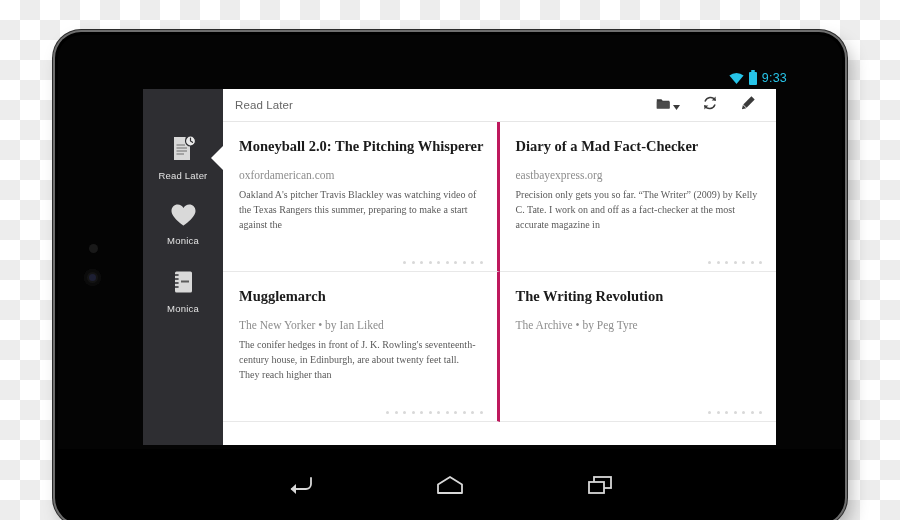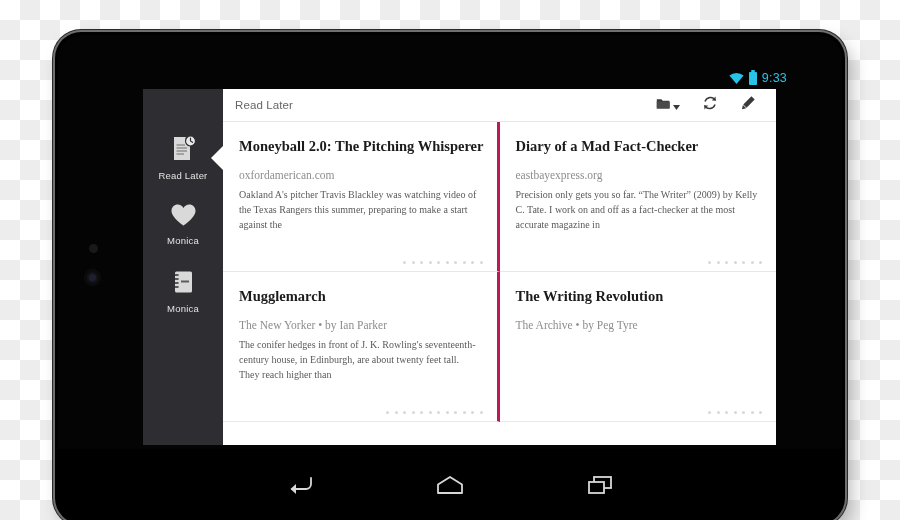--- a/index.html
+++ b/index.html
@@ -269,21 +269,21 @@
                   <i></i>
                   <i></i>
                   <i></i>
                   <i></i>
                   <i></i>
                 </span>
             </div>
 
             <div class="card">
               <p class="c-title">Mugglemarch</p>
-              <p class="c-src">The New Yorker • by Ian Parker</p>
+              <p class="c-src">The New Yorker • by Ian Liked</p>
               <p class="c-exc">The conifer hedges in front of J. K. Rowling's seventeenth-century house, in Edinburgh, are about twenty feet tall. They reach higher than</p>
               <span class="dots">
                   <i></i>
                   <i></i>
                   <i></i>
                   <i></i>
                   <i></i>
                   <i></i>
                   <i></i>
                   <i></i>

